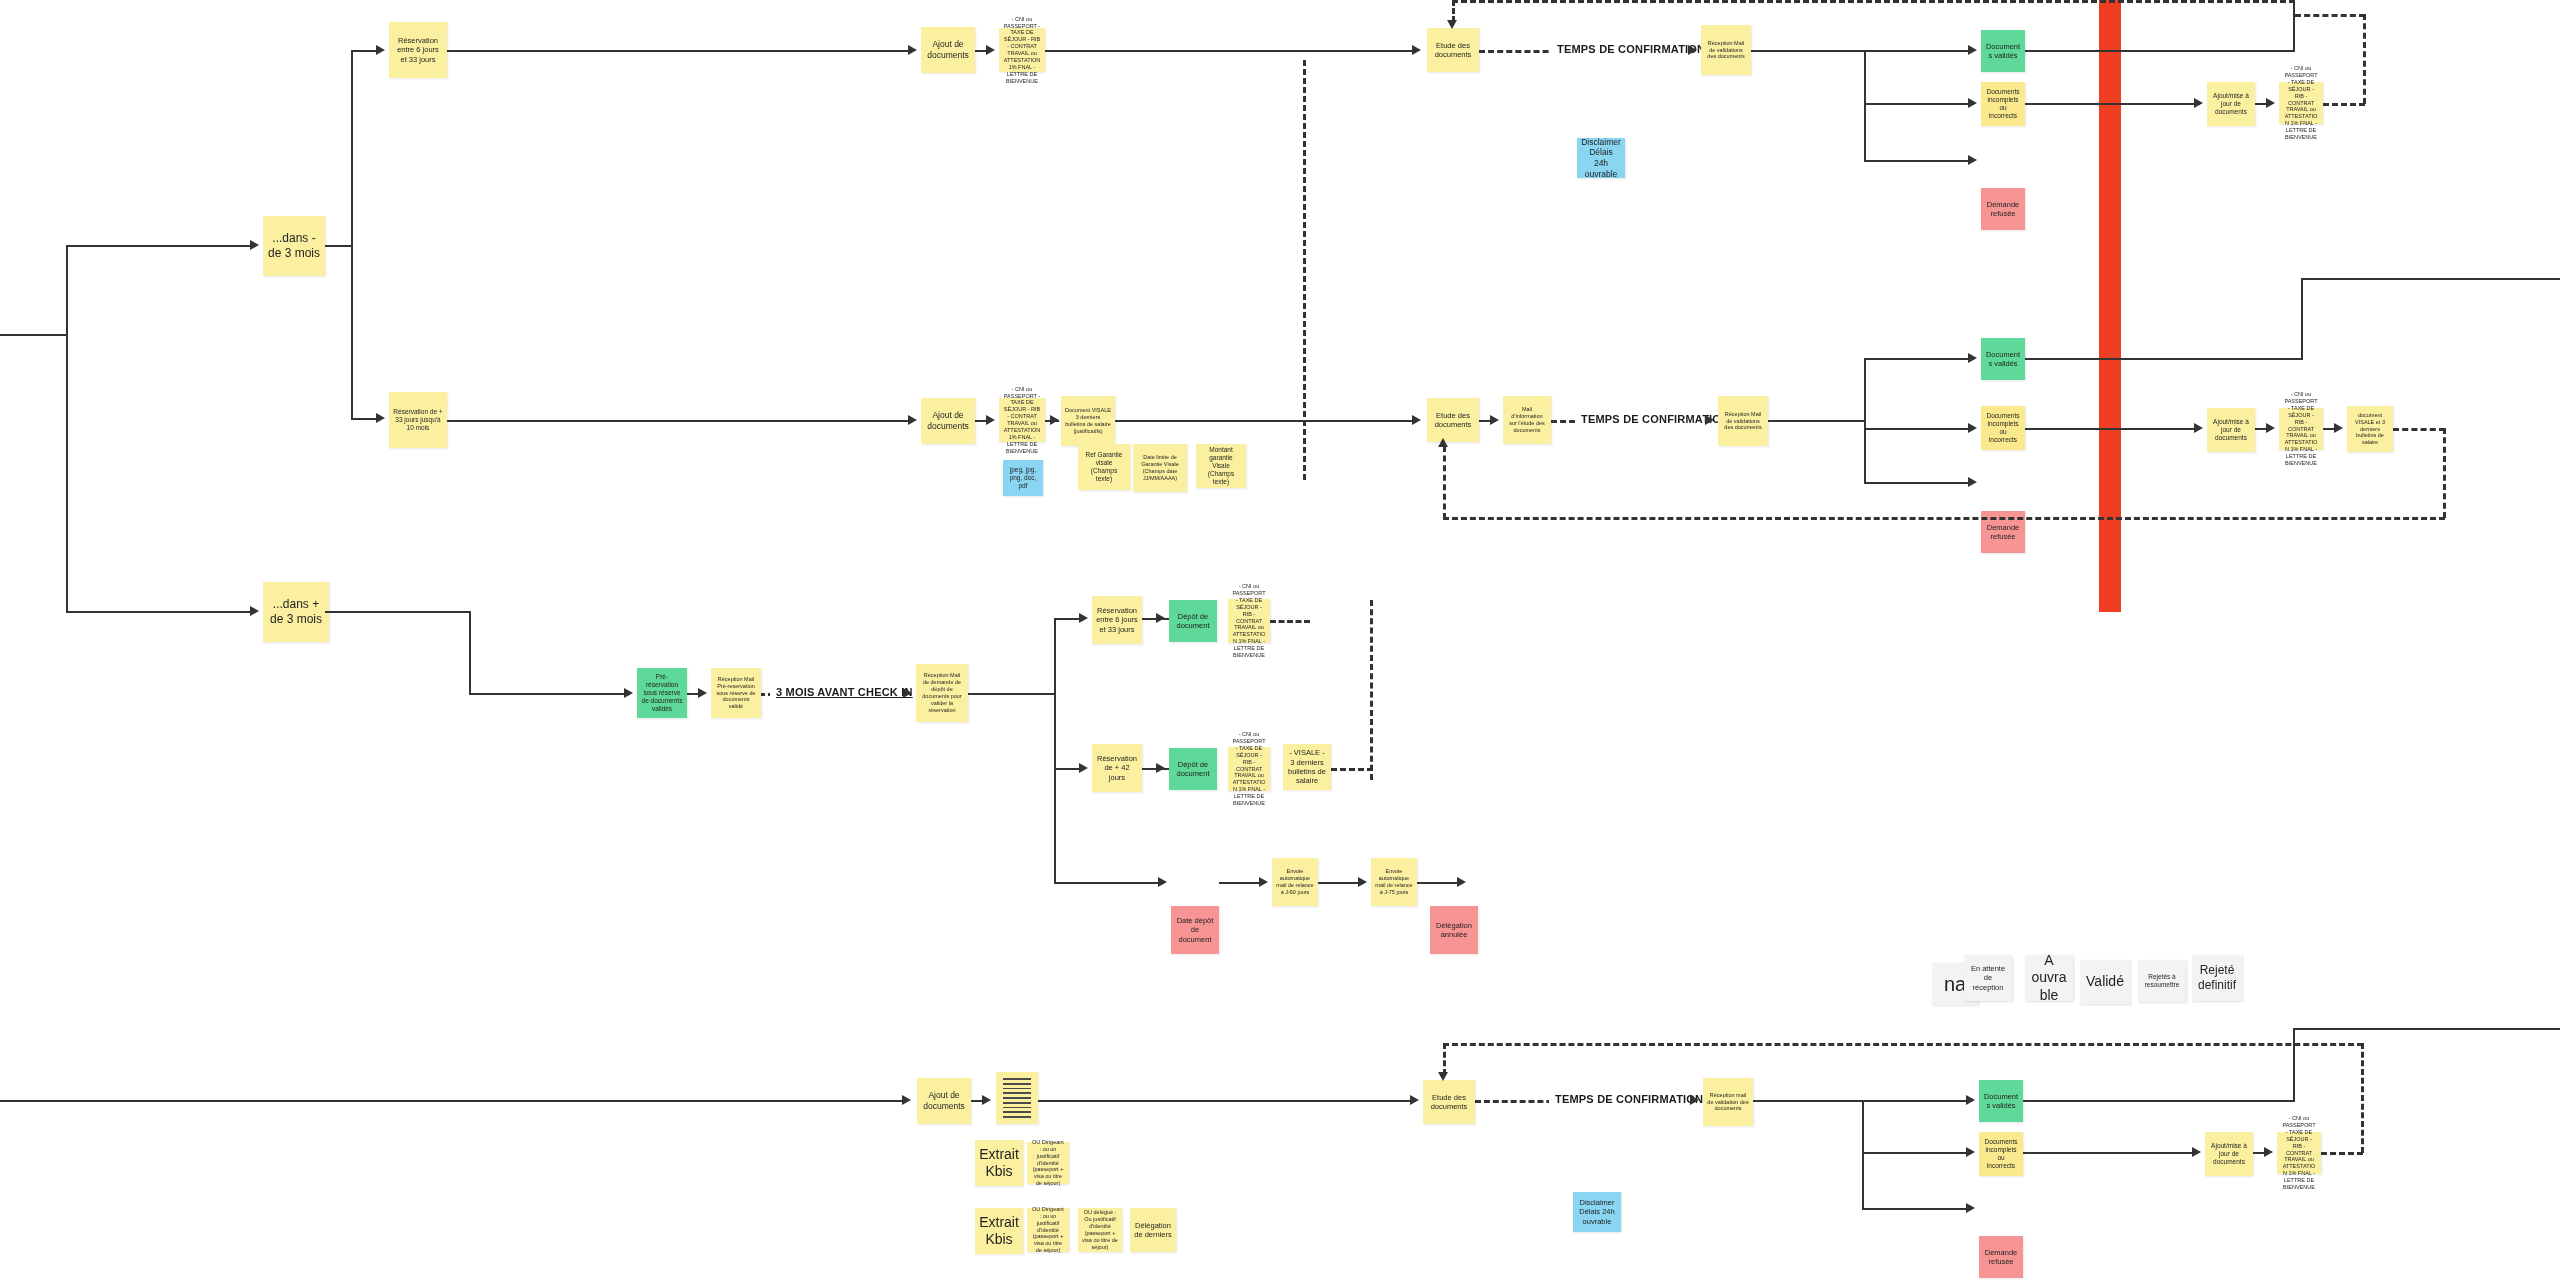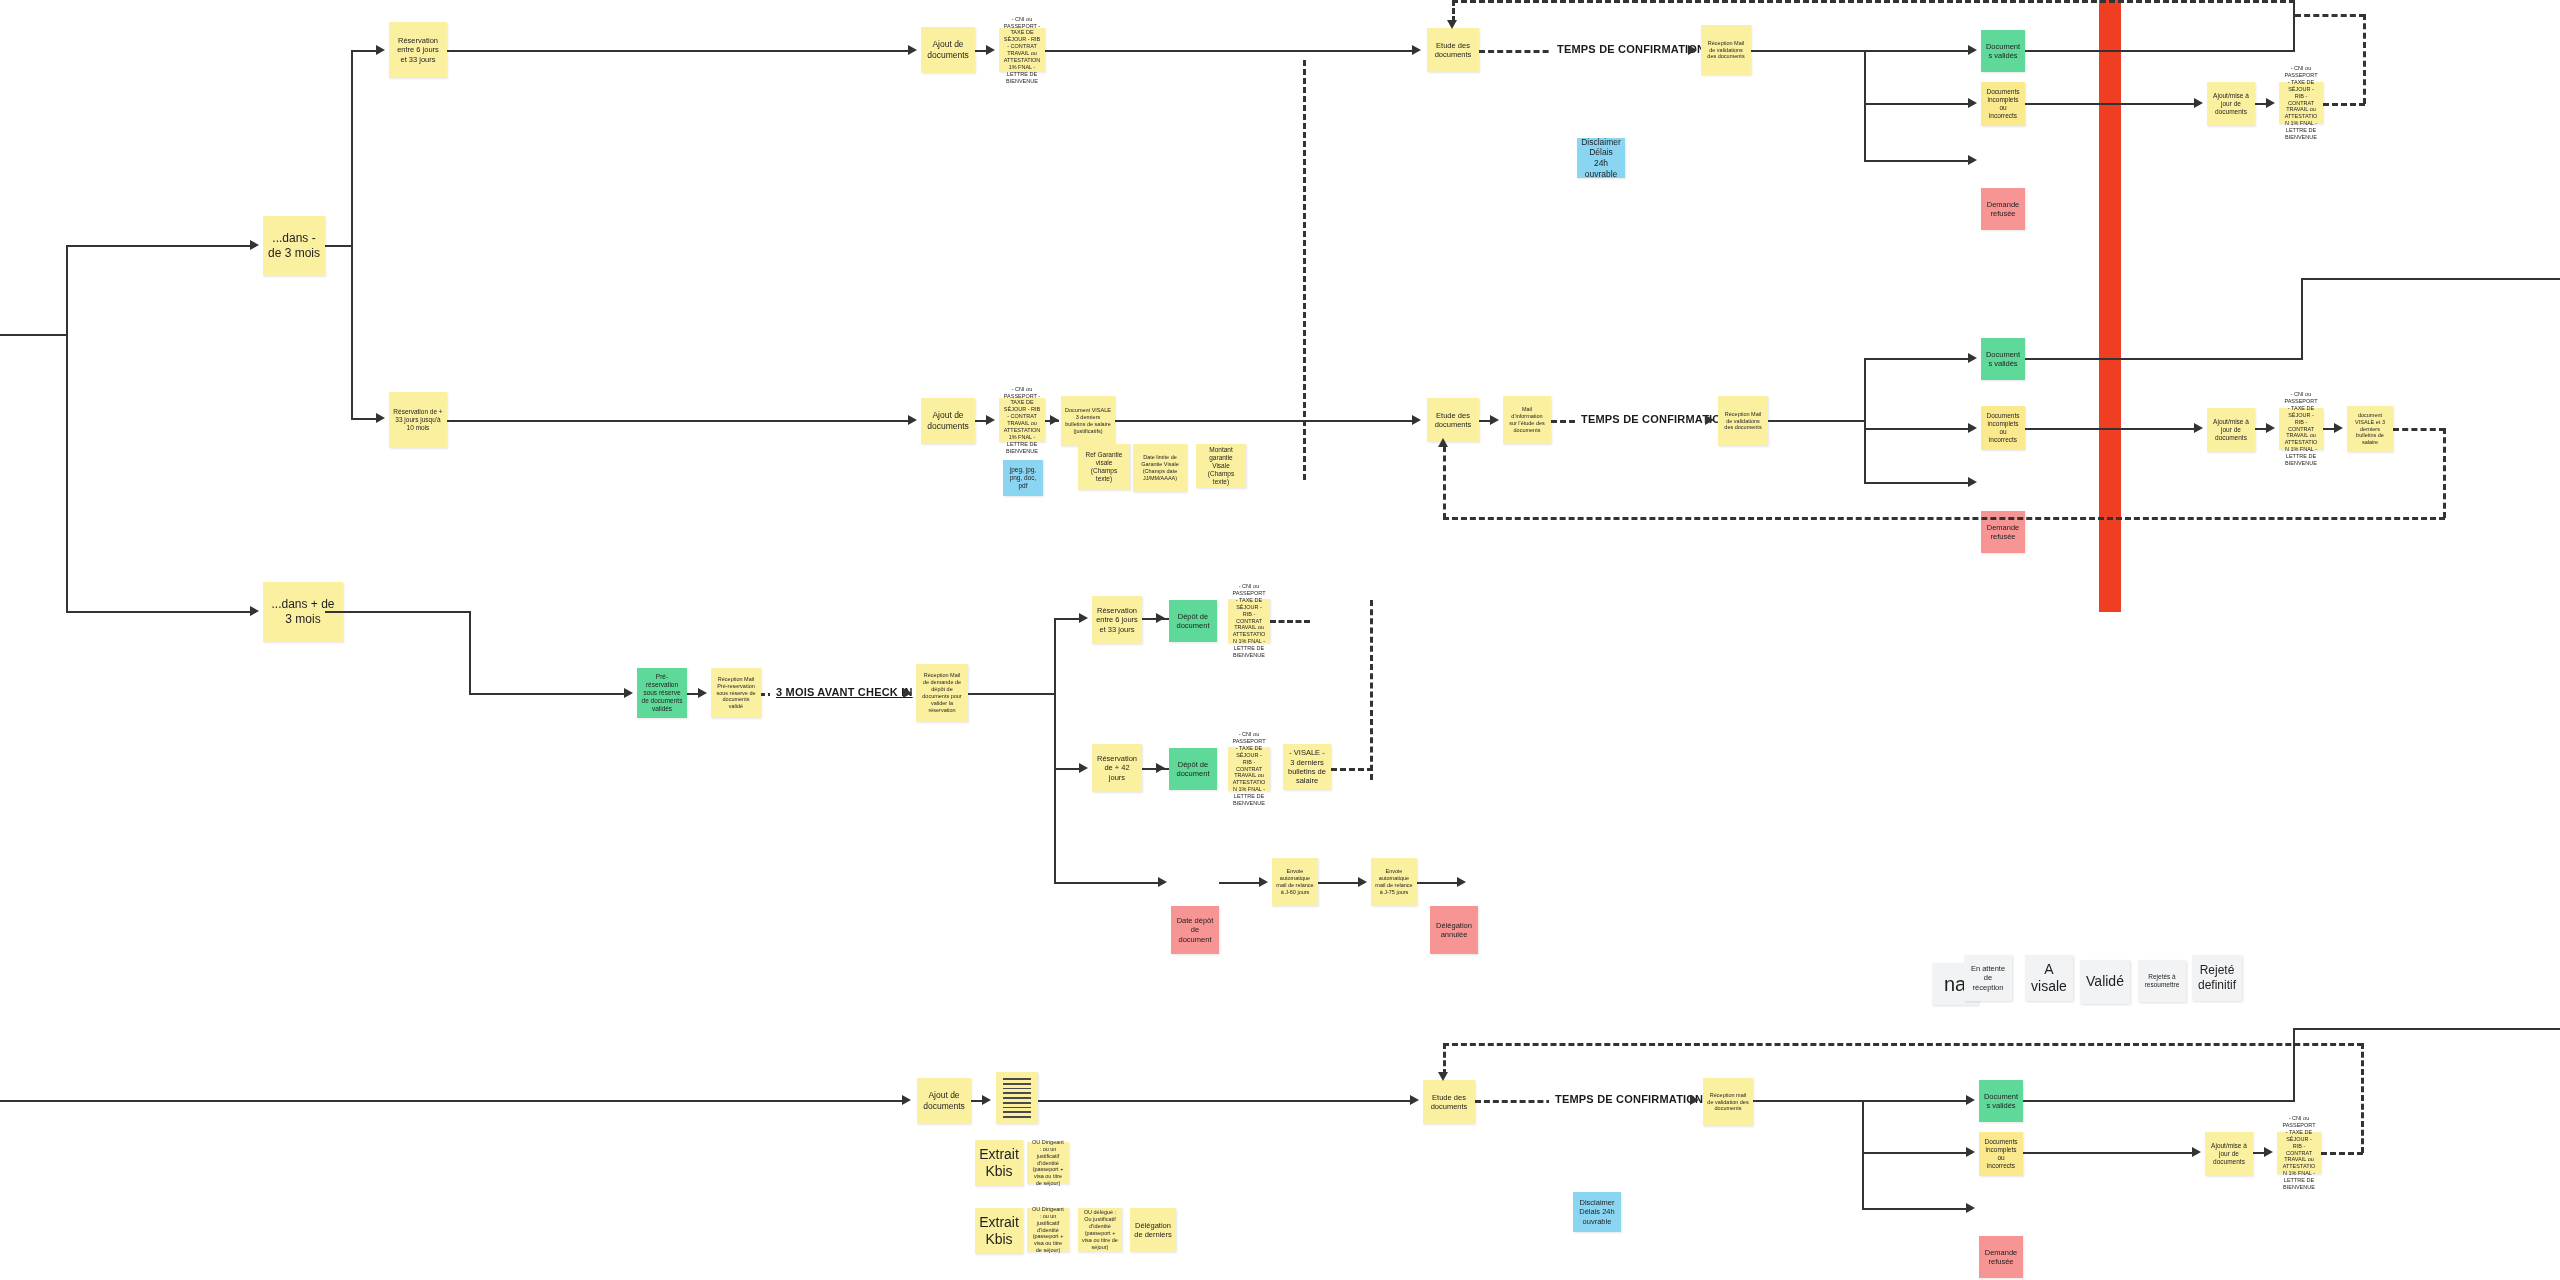--- a/index.html
+++ b/index.html
@@ -114,21 +114,21 @@
 
   <div class="ln lh" style="left:0px;top:334px;width:68px;"></div>
   <div class="ln lv" style="left:66px;top:245px;height:368px;"></div>
   <div class="ln lh" style="left:66px;top:245px;width:190px;"></div>
   <div class="arw" style="left:250px;top:240px;"></div>
   <div class="ln lh" style="left:66px;top:611px;width:190px;"></div>
   <div class="arw" style="left:250px;top:606px;"></div>
 
   <div class="note yellow t10" style="left:263px;top:216px;width:62px;height:60px;">...dans - de 3 mois</div>
 
-  <div class="note yellow t10" style="left:263px;top:582px;width:80px;height:60px;">...dans + de 3 mois</div>
+  <div class="note yellow t10" style="left:263px;top:582px;width:66px;height:60px;">...dans + de 3 mois</div>
 
   <div class="ln lh" style="left:325px;top:245px;width:28px;"></div>
   <div class="ln lv" style="left:351px;top:50px;height:370px;"></div>
   <div class="ln lh" style="left:351px;top:50px;width:30px;"></div>
   <div class="arw" style="left:376px;top:45px;"></div>
   <div class="ln lh" style="left:351px;top:418px;width:30px;"></div>
   <div class="arw" style="left:376px;top:413px;"></div>
 
   <div class="note yellow t8" style="left:389px;top:22px;width:58px;height:56px;">Réservation entre 6 jours et 33 jours</div>
 
@@ -313,21 +313,21 @@
   <div class="note yellow t6" style="left:1272px;top:858px;width:46px;height:48px;">Envoie automatique mail de relance à J-60 jours</div>
   <div class="ln lh" style="left:1318px;top:882px;width:46px;"></div>
   <div class="arw" style="left:1358px;top:877px;"></div>
   <div class="note yellow t6" style="left:1371px;top:858px;width:46px;height:48px;">Envoie automatique mail de relance à J-75 jours</div>
   <div class="ln lh" style="left:1417px;top:882px;width:46px;"></div>
   <div class="arw" style="left:1457px;top:877px;"></div>
   <div class="note red t8" style="left:1430px;top:858px;width:48px;height:48px;">Délégation annulée</div>
 
   <div class="note grey t20" style="left:1932px;top:963px;width:46px;height:42px;">na</div>
   <div class="note grey t8" style="left:1964px;top:955px;width:48px;height:46px;">En attente de réception</div>
-  <div class="note grey t14" style="left:2025px;top:955px;width:48px;height:46px;">A visale</div>
+  <div class="note grey t14" style="left:2025px;top:955px;width:48px;height:46px;">A ouvrable</div>
   <div class="note grey t14" style="left:2080px;top:960px;width:50px;height:44px;">Validé</div>
   <div class="note grey t7" style="left:2138px;top:960px;width:48px;height:42px;">Rejetés à resoumettre</div>
   <div class="note grey t12" style="left:2192px;top:955px;width:50px;height:46px;">Rejeté definitif</div>
 
   <div class="ln lh" style="left:0px;top:1100px;width:907px;"></div>
   <div class="arw" style="left:902px;top:1095px;"></div>
 
   <div class="note yellow t9" style="left:917px;top:1078px;width:54px;height:46px;">Ajout de documents</div>
 
   <div class="ln lh" style="left:971px;top:1100px;width:16px;"></div>

